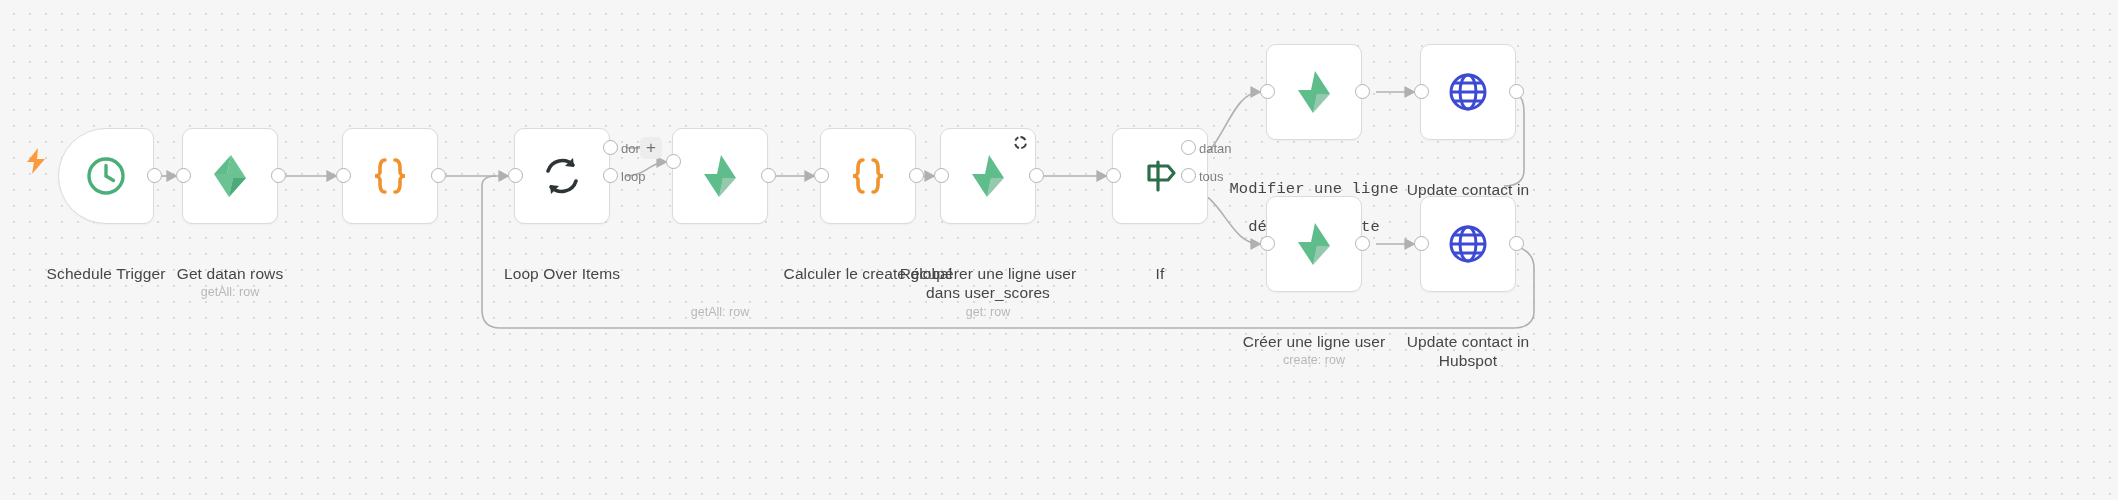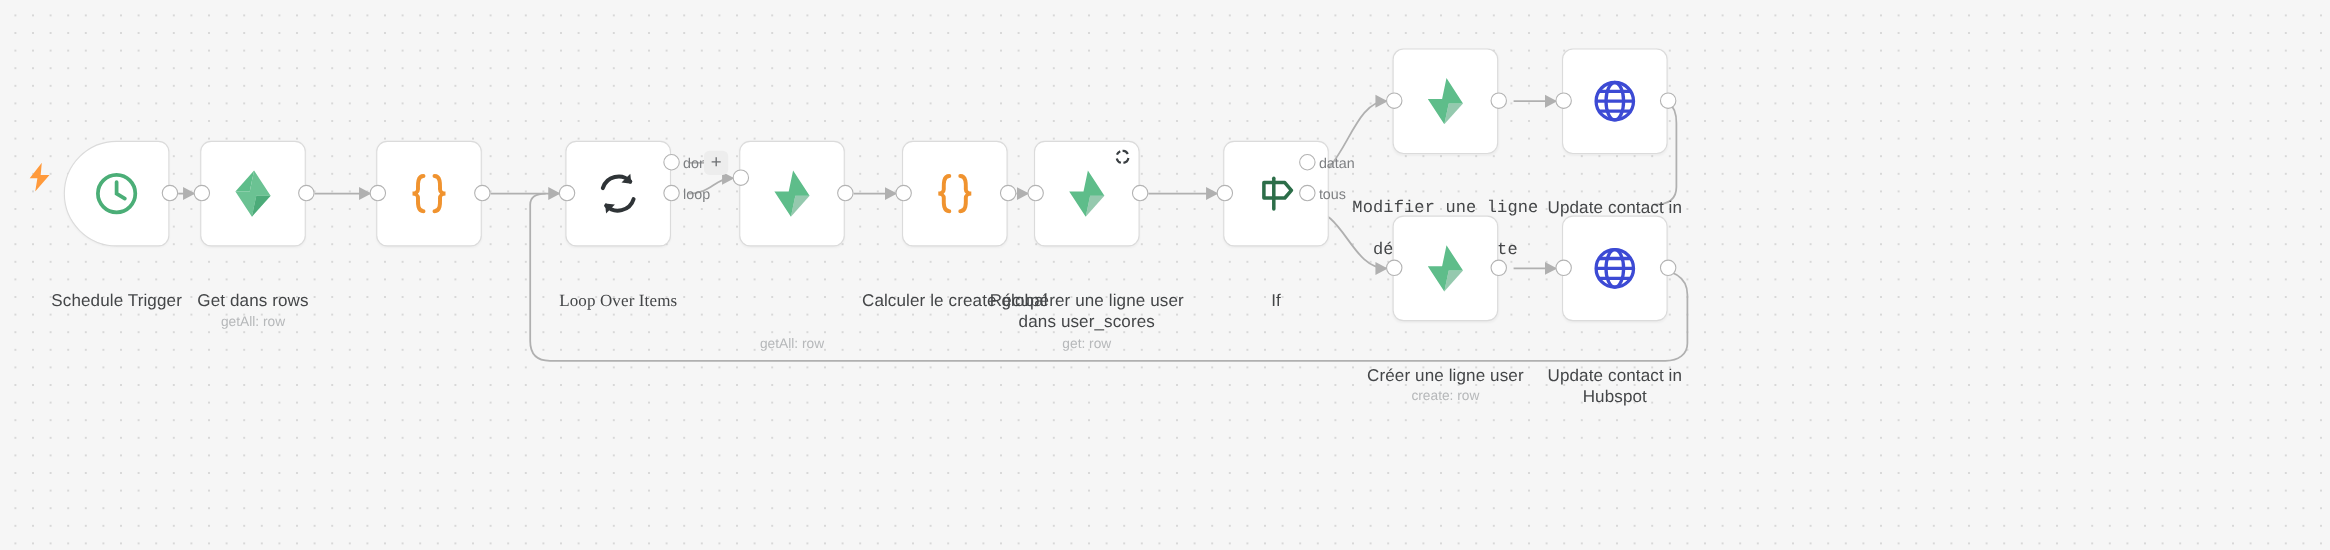--- a/index.html
+++ b/index.html
@@ -150,21 +150,21 @@
       <svg class="icn" width="46" height="46" viewBox="0 0 46 46" xmlns="http://www.w3.org/2000/svg">
         <path d="M24 2 L7 21 L20 21 L20 21 L24 2 Z" fill="#5ebd8a"></path>
         <path d="M22 44 L39 25 L26 25 L22 44 Z" fill="#5ebd8a"></path>
         <path d="M24 2 L20 21 L7 21 L22 44 L26 25 L39 25 Z" fill="#5ebd8a" opacity="0.92"></path>
         <path d="M26 25 L39 25 L22 44 Z" fill="#3e9d6c" opacity="0.55"></path>
       </svg>
     </span>
   </div>
   <div class="port" style="left:176px;top:168px;"></div>
   <div class="port" style="left:271px;top:168px;"></div>
-  <div class="label" style="left:130px;top:264px;width:200px;">Get dans rows</div>
+  <div class="label" style="left:130px;top:264px;width:200px;">Get datan rows</div>
   <div class="sublabel" style="left:130px;top:285px;width:200px;">getAll: row</div>
 
   <div class="node" style="left:342px;top:128px;">
     <span>
       <svg class="icn" width="46" height="46" viewBox="0 0 46 46" xmlns="http://www.w3.org/2000/svg">
         <path d="M18 7 C12 7 13 16 13 19 C13 21 11 23 8 23 C11 23 13 25 13 27 C13 30 12 39 18 39" fill="none" stroke="#f0932f" stroke-width="3.6" stroke-linecap="round"></path>
         <path d="M28 7 C34 7 33 16 33 19 C33 21 35 23 38 23 C35 23 33 25 33 27 C33 30 34 39 28 39" fill="none" stroke="#f0932f" stroke-width="3.6" stroke-linecap="round"></path>
       </svg>
     </span>
   </div>
@@ -180,21 +180,21 @@
         <path d="M11 40 L10 31 L19 32 Z" fill="#2f3437"></path>
       </svg>
     </span>
   </div>
   <div class="port" style="left:508px;top:168px;"></div>
   <div class="port" style="left:603px;top:140px;"></div>
   <div class="port" style="left:603px;top:168px;"></div>
   <div class="portlabel" style="left:621px;top:141px;">done</div>
   <div class="portlabel" style="left:621px;top:169px;">loop</div>
   <div class="plusbtn" style="left:640px;top:137px;">+</div>
-  <div class="label" style="left:462px;top:264px;width:200px;font-family:Liberation Serif, serif;">Loop Over Items</div>
+  <div class="label" style="left:462px;top:264px;width:200px;">Loop Over Items</div>
 
   <div class="node" style="left:672px;top:128px;">
     <span>
       <svg class="icn" width="46" height="46" viewBox="0 0 46 46" xmlns="http://www.w3.org/2000/svg">
         <path d="M24 2 L20 21 L7 21 L22 44 L26 25 L39 25 Z" fill="#5ebd8a"></path>
         <path d="M26 25 L39 25 L22 44 Z" fill="#3e9d6c" opacity="0.55"></path>
       </svg>
     </span>
   </div>
   <div class="port" style="left:666px;top:154px;"></div>

